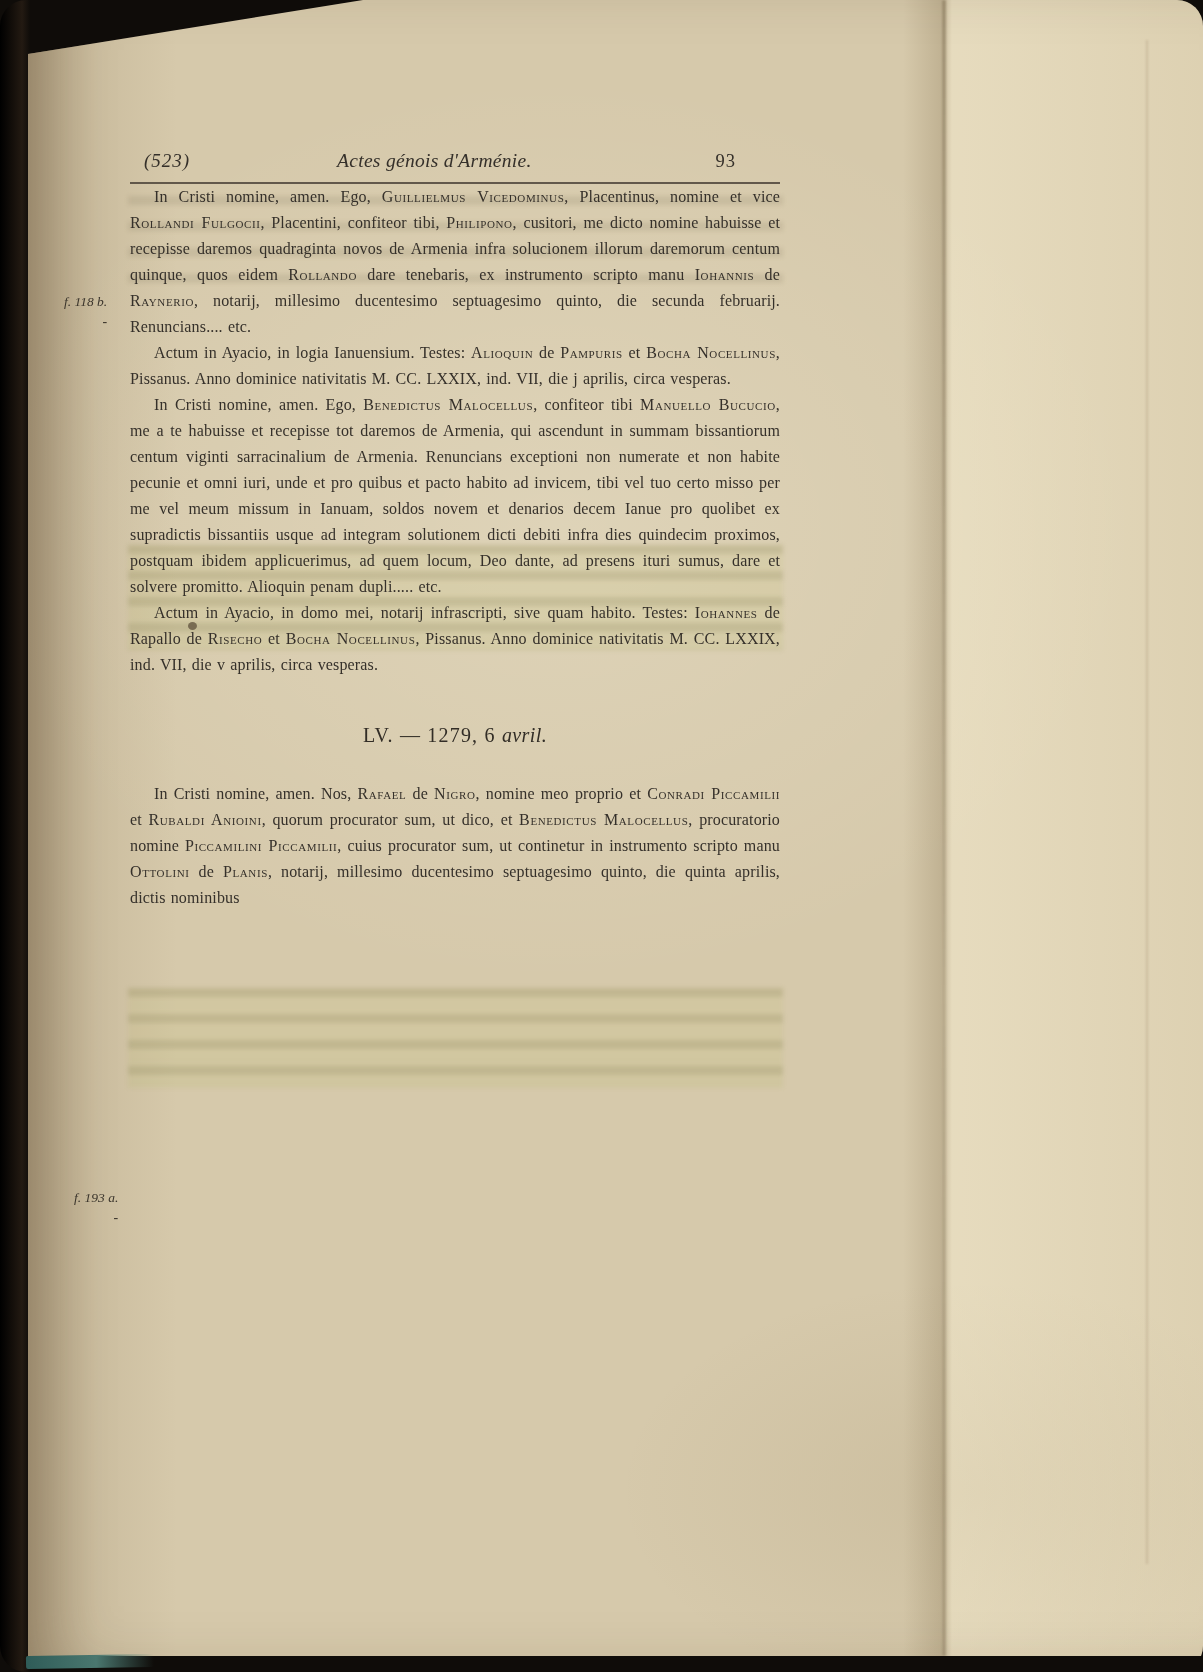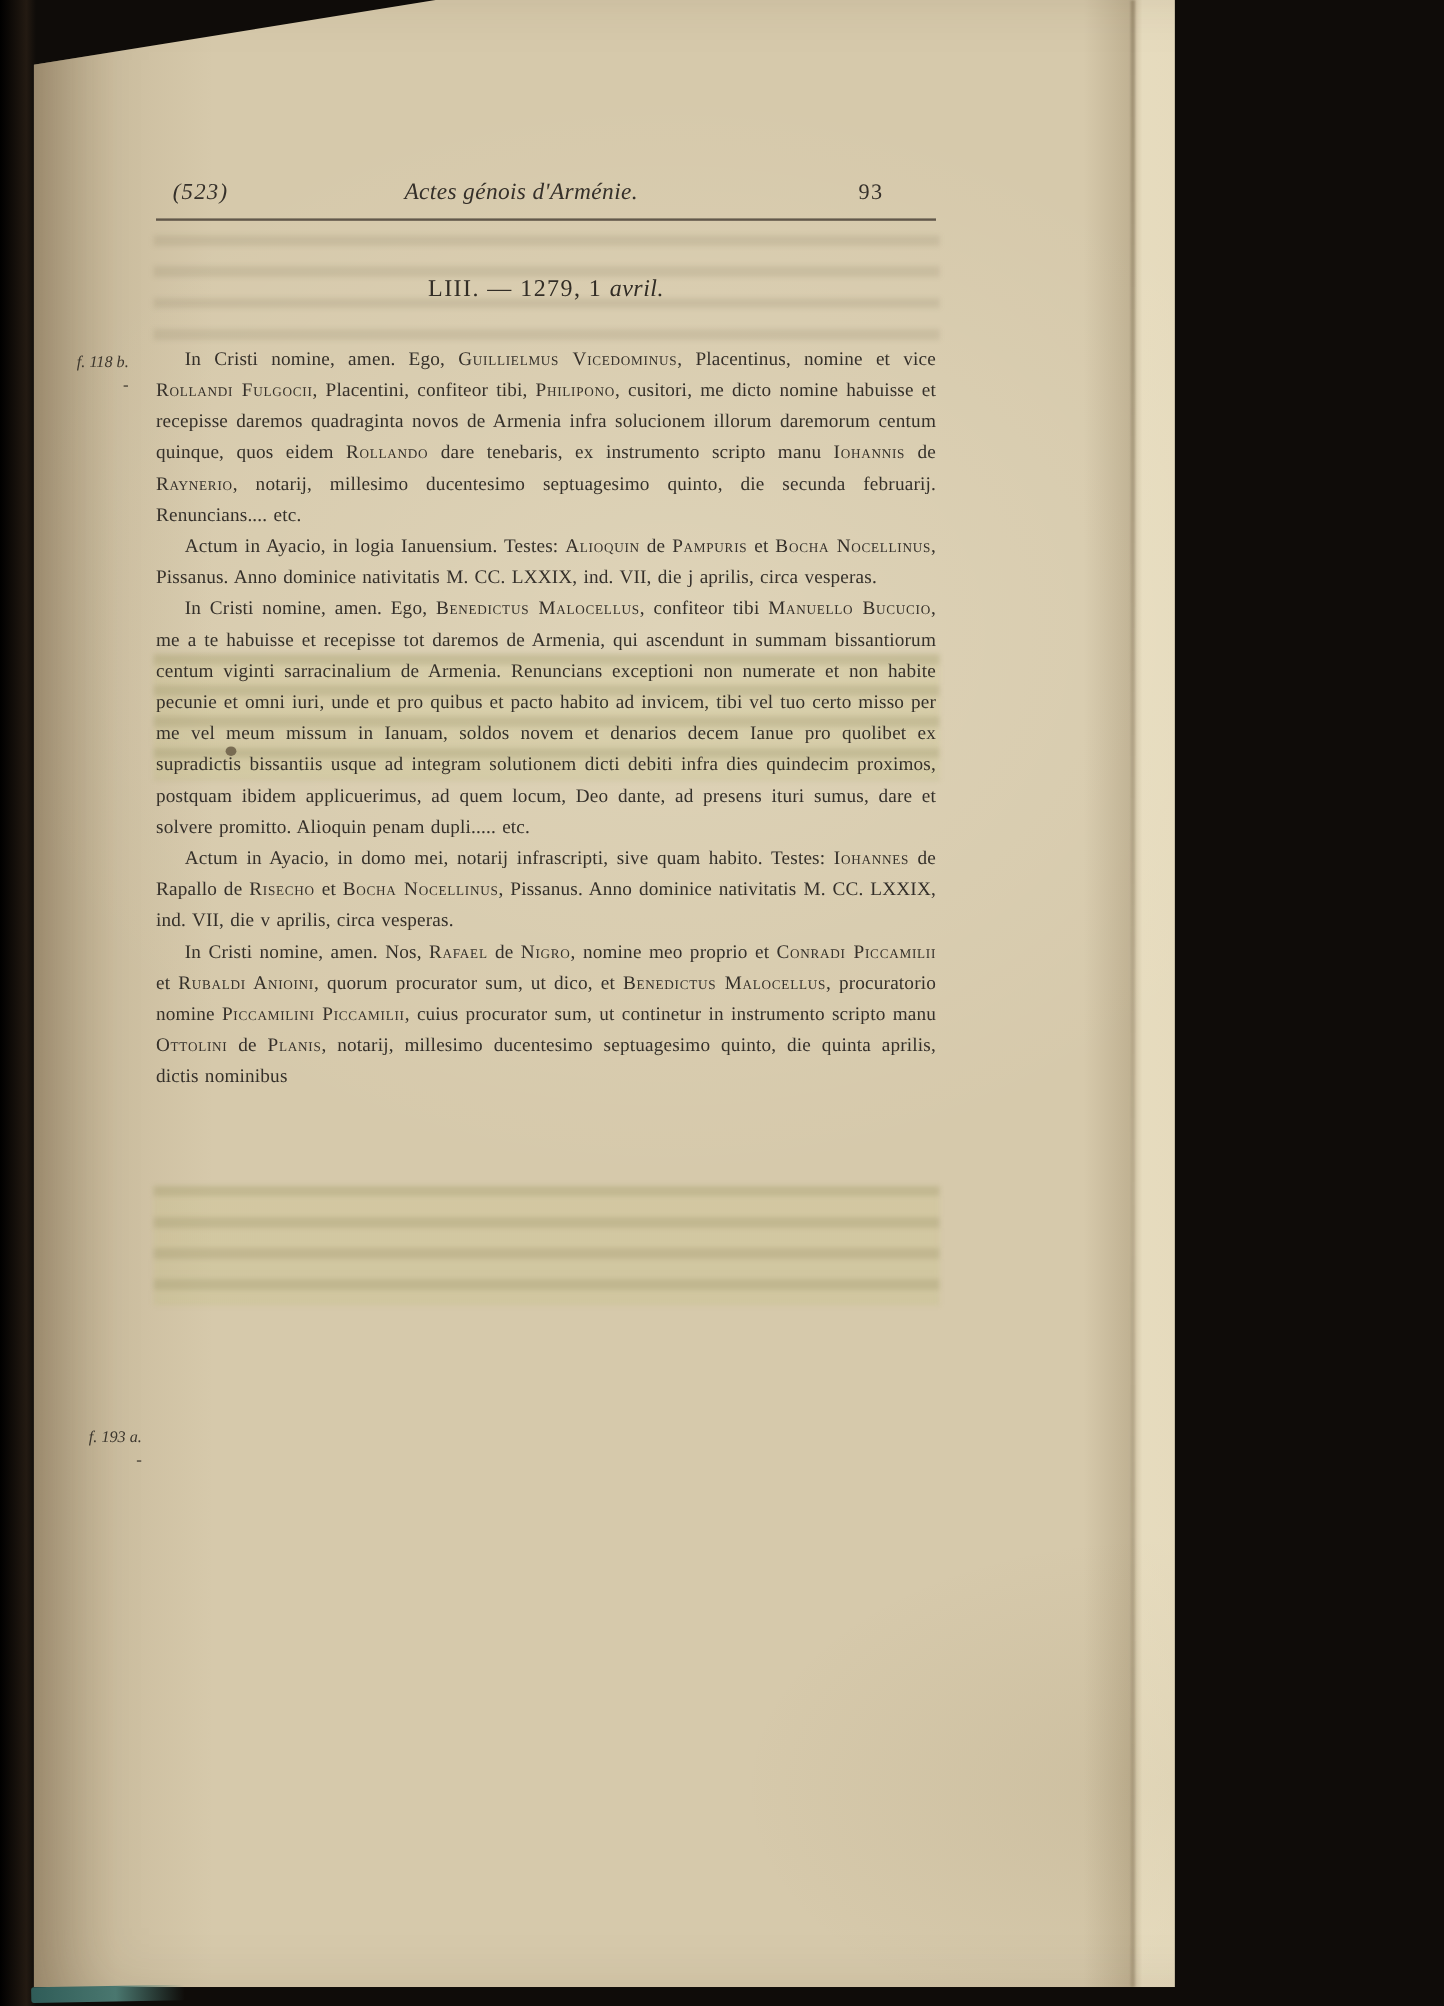--- a/index.html
+++ b/index.html
@@ -1,21 +1,22 @@
 <!DOCTYPE html>
 <html><head>
 <meta charset="utf-8">
 <style>
   * { margin:0; padding:0; box-sizing:border-box; }
   html,body { background:#0f0c09; }
   body { font-family:"Liberation Serif","DejaVu Serif",serif; }
 
   .photo {
-    position:relative; width:979px; height:1672px; overflow:hidden;
+    position:relative; width:1203px; height:1672px; overflow:hidden;
     background:linear-gradient(90deg,#000 0px,#231a12 22px,#0f0c09 30px);
+    border-radius:26px;
   }
 
   .page {
     position:absolute; left:28px; top:0; width:1175px; height:1656px;
     background-color:#d6c9ab;
     background-image:
       linear-gradient(90deg, rgba(115,92,58,0.32) 0px, rgba(115,92,58,0.10) 70px, rgba(0,0,0,0) 150px),
       linear-gradient(90deg, rgba(0,0,0,0) 0px, rgba(0,0,0,0) 875px, rgba(110,90,55,0.20) 912px, rgba(255,247,219,0.40) 924px, rgba(238,227,194,0.30) 100%),
       radial-gradient(900px 700px at 45% 32%, rgba(255,252,236,0.20), rgba(0,0,0,0) 65%),
       radial-gradient(500px 300px at 80% 90%, rgba(120,100,60,0.10), rgba(0,0,0,0) 70%);
@@ -100,29 +101,29 @@
 
     <div class="content">
       <header class="page-header">
         <span class="folio">(523)</span>
         <span class="running-title">Actes génois d'Arménie.</span>
         <span class="page-number">93</span>
       </header>
       <div class="header-rule"></div>
       <main id="sections">
           <section>
-            <h2 class="act-heading"><span>LIII. — 1279, 1 </span><span class="it">avril.</span></h2>
             <p class="act-paragraph"><span>In Cristi nomine, amen. Ego, </span><span class="sc">Guillielmus Vicedominus</span><span>, Placentinus, nomine et vice </span><span class="sc">Rollandi Fulgocii</span><span>, Placentini, confiteor tibi, </span><span class="sc">Philipono</span><span>, cusitori, me dicto nomine habuisse et recepisse daremos quadraginta novos de Armenia infra solucionem illorum daremorum centum quinque, quos eidem </span><span class="sc">Rollando</span><span> dare tenebaris, ex instrumento scripto manu </span><span class="sc">Iohannis</span><span> de </span><span class="sc">Raynerio</span><span>, notarij, millesimo ducentesimo septuagesimo quinto, die secunda februarij. Renuncians.... etc.</span></p>
             <p class="act-paragraph"><span>Actum in Ayacio, in logia Ianuensium. Testes: </span><span class="sc">Alioquin</span><span> de </span><span class="sc">Pampuris</span><span> et </span><span class="sc">Bocha Nocellinus</span><span>, Pissanus. Anno dominice nativitatis M. CC. LXXIX, ind. VII, die j aprilis, circa vesperas.</span></p>
           </section>
           <section>
             <p class="act-paragraph"><span>In Cristi nomine, amen. Ego, </span><span class="sc">Benedictus Malocellus</span><span>, confiteor tibi </span><span class="sc">Manuello Bucucio</span><span>, me a te habuisse et recepisse tot daremos de Armenia, qui ascendunt in summam bissantiorum centum viginti sarracinalium de Armenia. Renuncians exceptioni non numerate et non habite pecunie et omni iuri, unde et pro quibus et pacto habito ad invicem, tibi vel tuo certo misso per me vel meum missum in Ianuam, soldos novem et denarios decem Ianue pro quolibet ex supradictis bissantiis usque ad integram solutionem dicti debiti infra dies quindecim proximos, postquam ibidem applicuerimus, ad quem locum, Deo dante, ad presens ituri sumus, dare et solvere promitto. Alioquin penam dupli..... etc.</span></p>
             <p class="act-paragraph"><span>Actum in Ayacio, in domo mei, notarij infrascripti, sive quam habito. Testes: </span><span class="sc">Iohannes</span><span> de Rapallo de </span><span class="sc">Risecho</span><span> et </span><span class="sc">Bocha Nocellinus</span><span>, Pissanus. Anno dominice nativitatis M. CC. LXXIX, ind. VII, die v aprilis, circa vesperas.</span></p>
           </section>
           <section>
+            <h2 class="act-heading"><span>LV. — 1279, 6 </span><span class="it">avril.</span></h2>
             <p class="act-paragraph"><span>In Cristi nomine, amen. Nos, </span><span class="sc">Rafael</span><span> de </span><span class="sc">Nigro</span><span>, nomine meo proprio et </span><span class="sc">Conradi Piccamilii</span><span> et </span><span class="sc">Rubaldi Anioini</span><span>, quorum procurator sum, ut dico, et </span><span class="sc">Benedictus Malocellus</span><span>, procuratorio nomine </span><span class="sc">Piccamilini Piccamilii</span><span>, cuius procurator sum, ut continetur in instrumento scripto manu </span><span class="sc">Ottolini</span><span> de </span><span class="sc">Planis</span><span>, notarij, millesimo ducentesimo septuagesimo quinto, die quinta aprilis, dictis nominibus</span></p>
           </section>
         </main>
     </div>
 
     <div class="margin-note" id="mn0">
       <span>f. 118 b.</span>
       <span class="mark">-</span>
     </div>
     <div class="margin-note" id="mn1">

